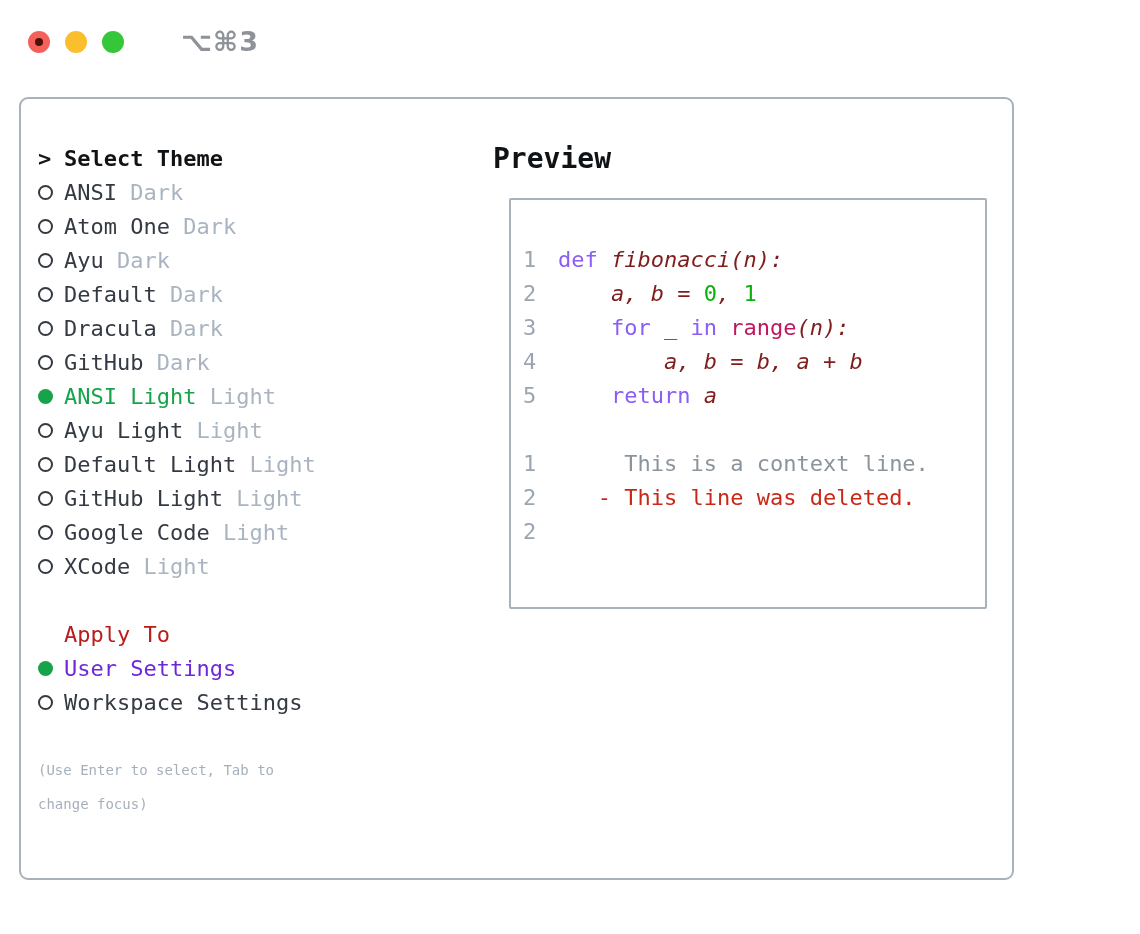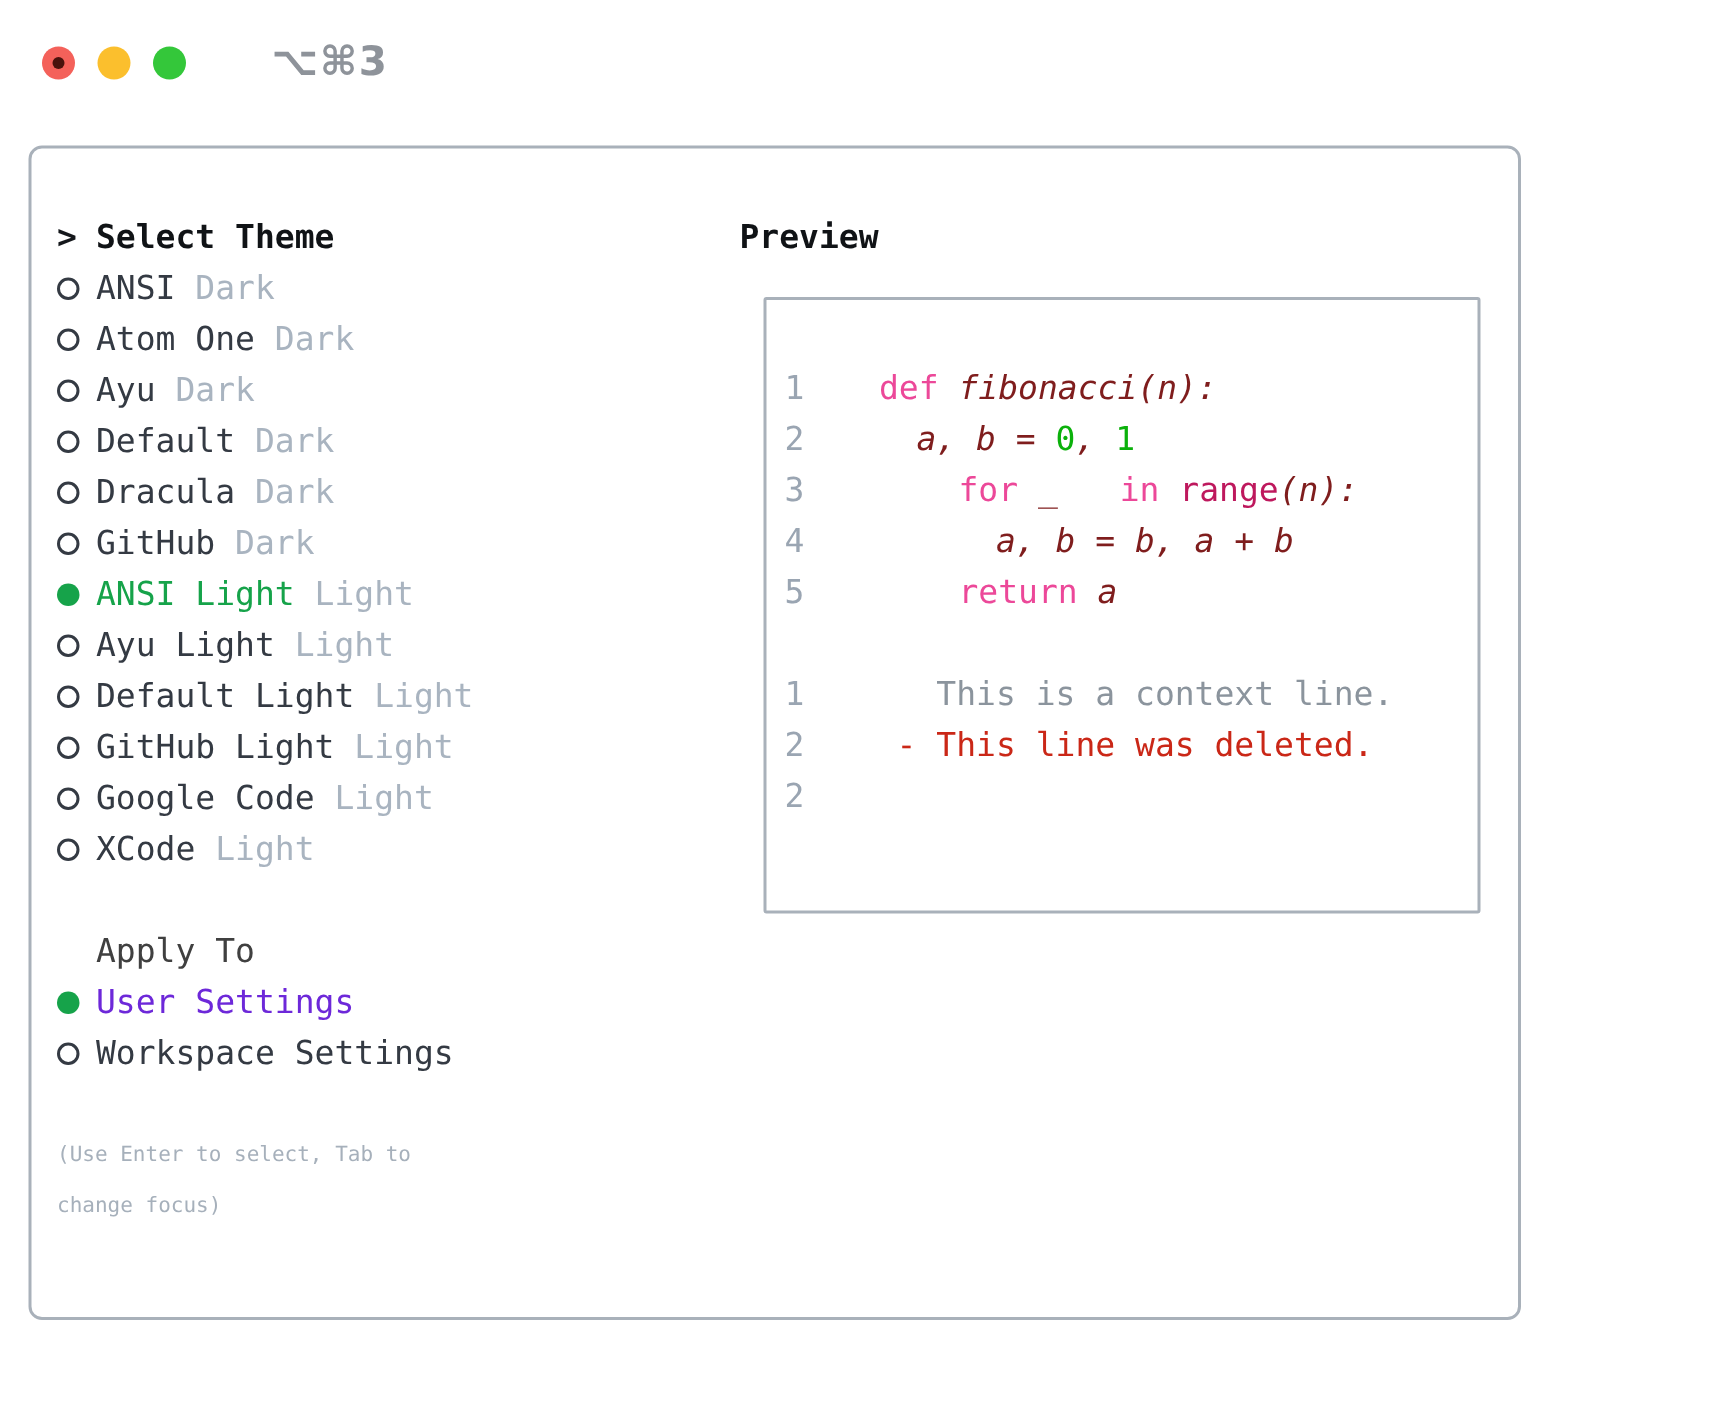--- a/index.html
+++ b/index.html
@@ -102,40 +102,40 @@
     height: 15px;
     background: #16a34a;
   }
   .row .title-text {
     font-weight: bold;
     color: #101316;
   }
   .theme-name { color: #343a43; }
   .theme-name.selected { color: #16a34a; }
   .badge { color: #a9b4c0; }
-  .section-title { color: #404040; }
+  .section-title { color: #b91c1c; }
   .option-label { color: #343a43; }
   .option-label.selected { color: #6d28d9; }
   .hint-row {
     height: 34px;
     display: flex;
     align-items: center;
     font-size: 14px;
     color: #a6b0bb;
     white-space: pre;
   }
   
   .preview-title {
     position: absolute;
     left: 472px;
     top: 42px;
     height: 34px;
     display: flex;
     align-items: center;
-    font-size: 22px;
+    font-size: 28px;
     font-weight: bold;
     color: #101316;
   }
   .preview-box {
     position: absolute;
     left: 488px;
     top: 99px;
     width: 478px;
     height: 411px;
     border: 2px solid #a9b1ba;
@@ -150,21 +150,21 @@
     display: flex;
     align-items: center;
     font-size: 22px;
     white-space: pre;
   }
   .ln {
     flex: 0 0 14px;
     color: #9aa5b2;
   }
   .code-text { margin-left: 21px; white-space: pre; color: #14171b; }
-  .tok-keyword  { color: #ec4899; margin-left: 28px; }
+  .tok-keyword  { color: #8b5cf6; }
   .tok-function { color: #be185d; }
   .tok-number   { color: #0bb10b; }
   .tok-plain    { color: #7f1d1d; font-style: italic; }
   .diff-context { color: #8b949d; }
   .diff-deleted { color: #ca2717; }
   .diff-added   { color: #0bb10b; }
   .blank-row { height: 34px; }
 </style>
 </head>
 <body>

